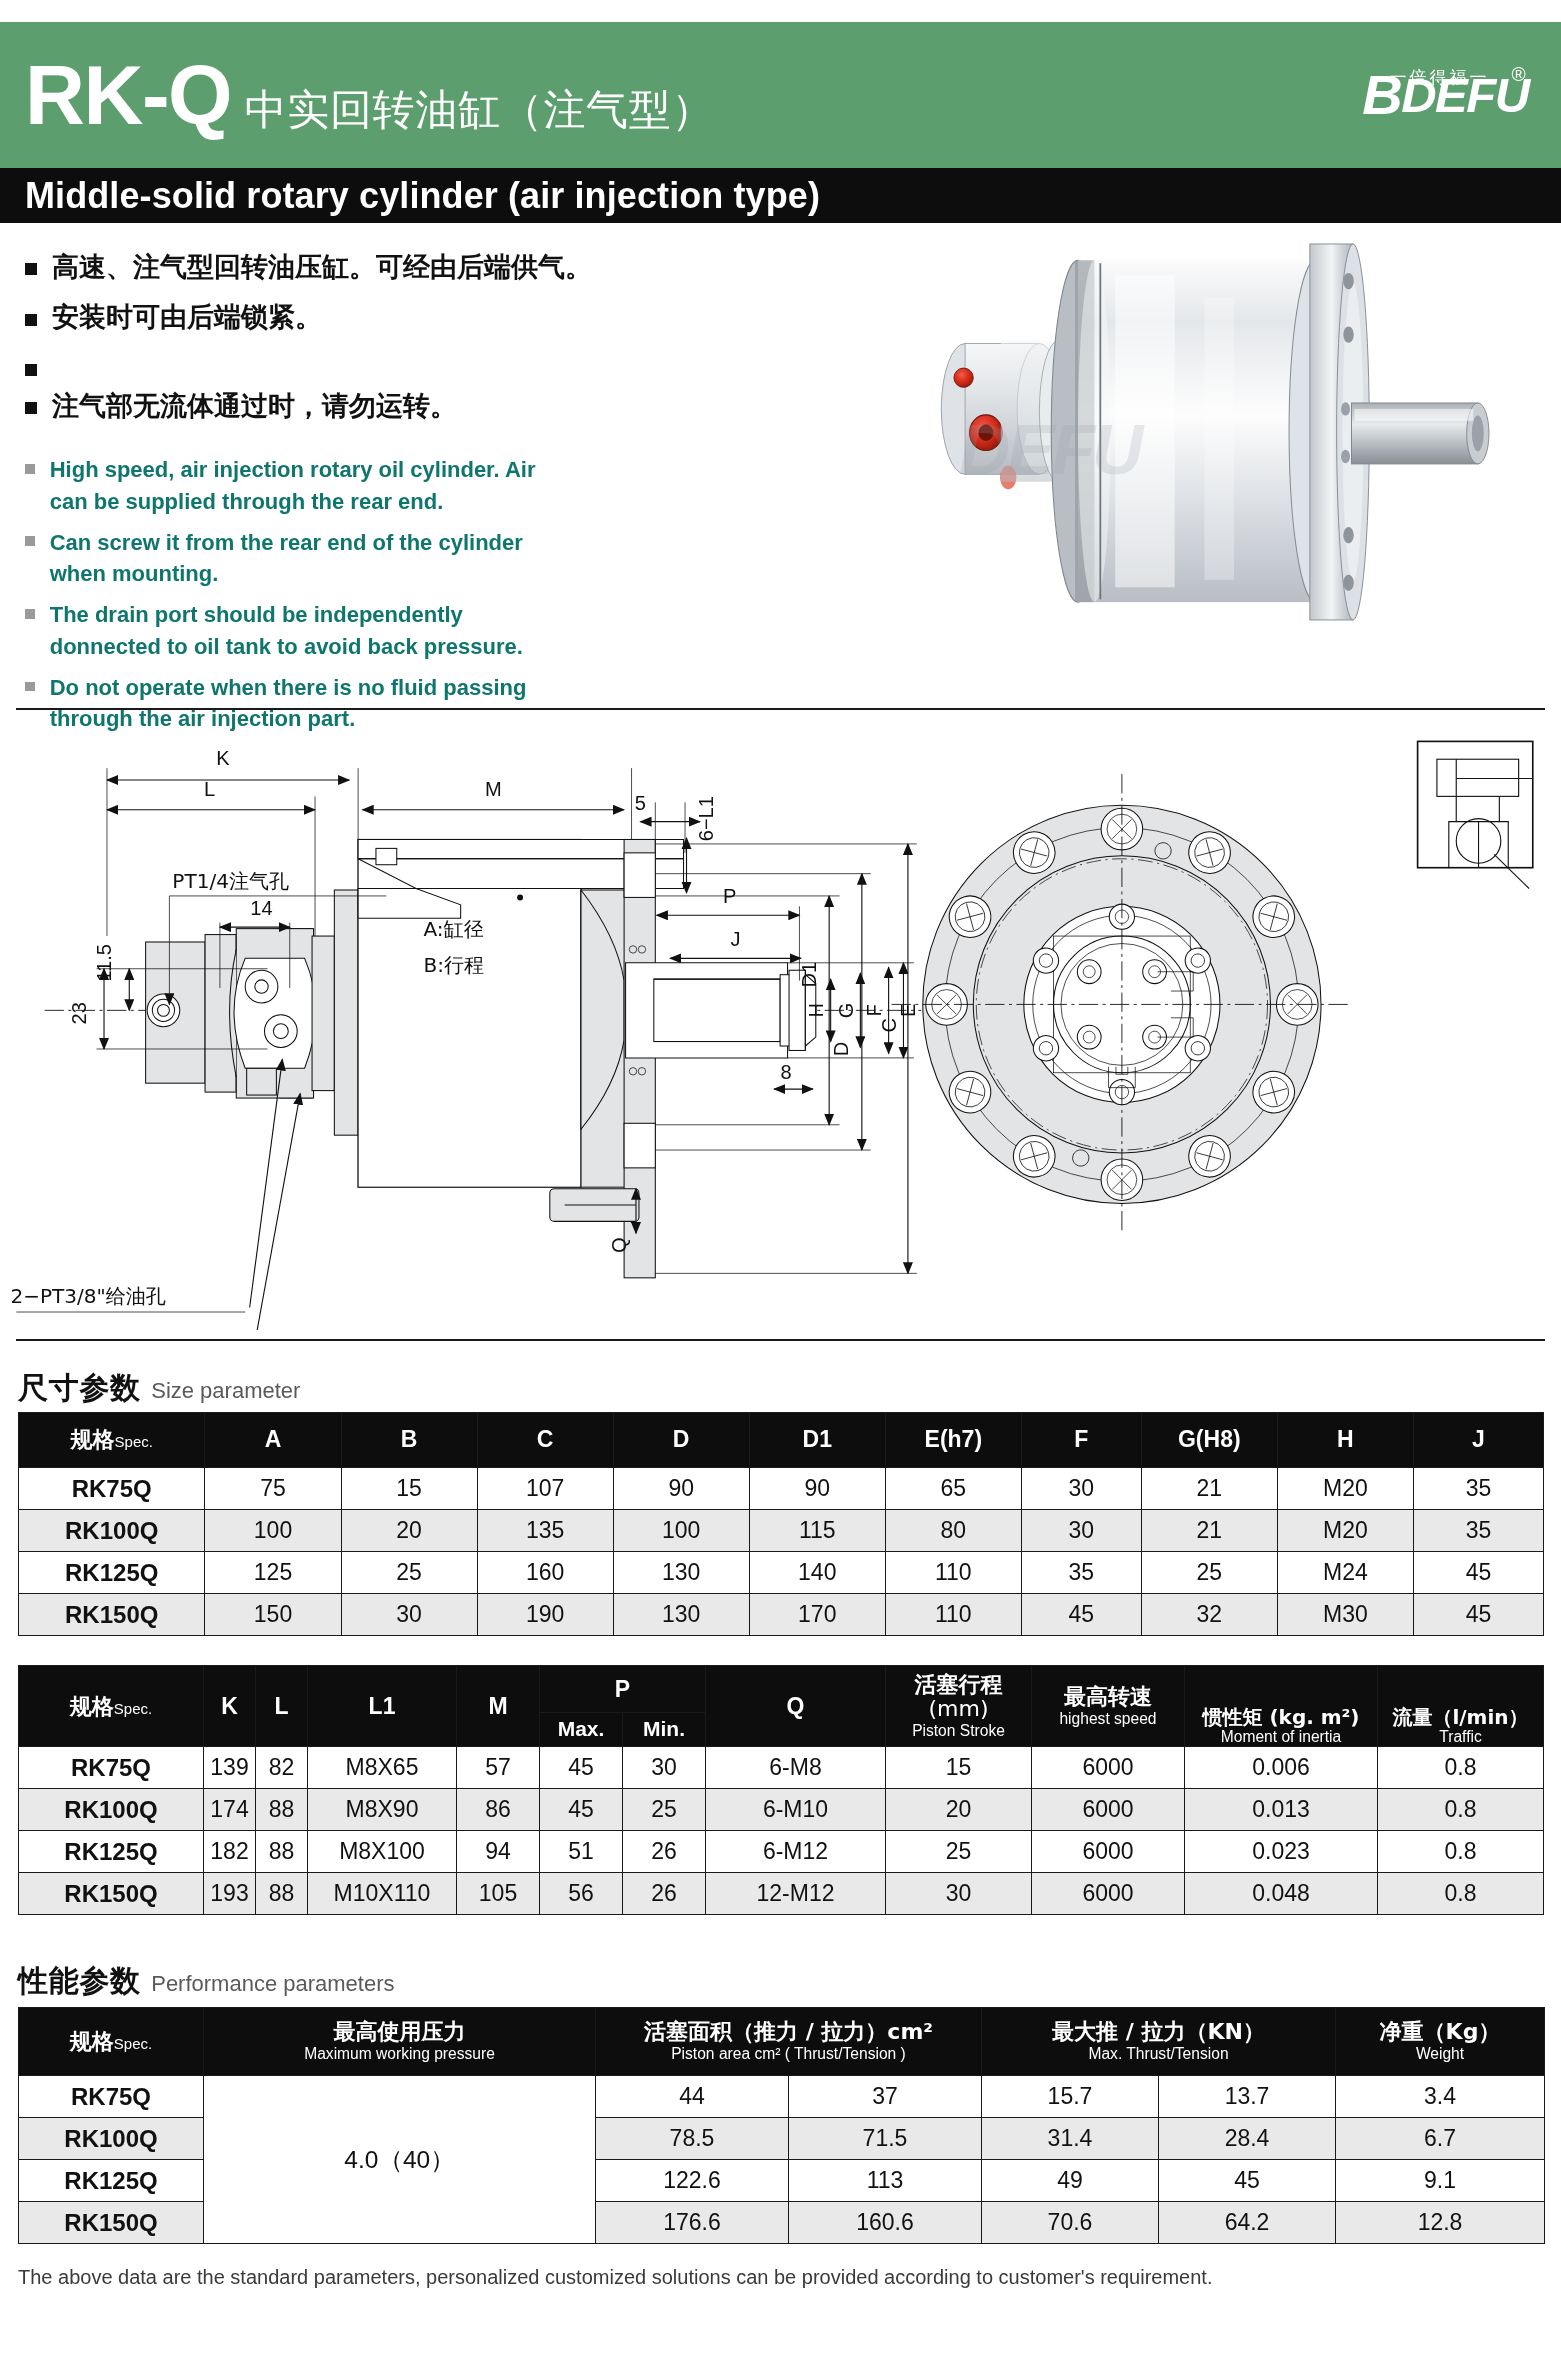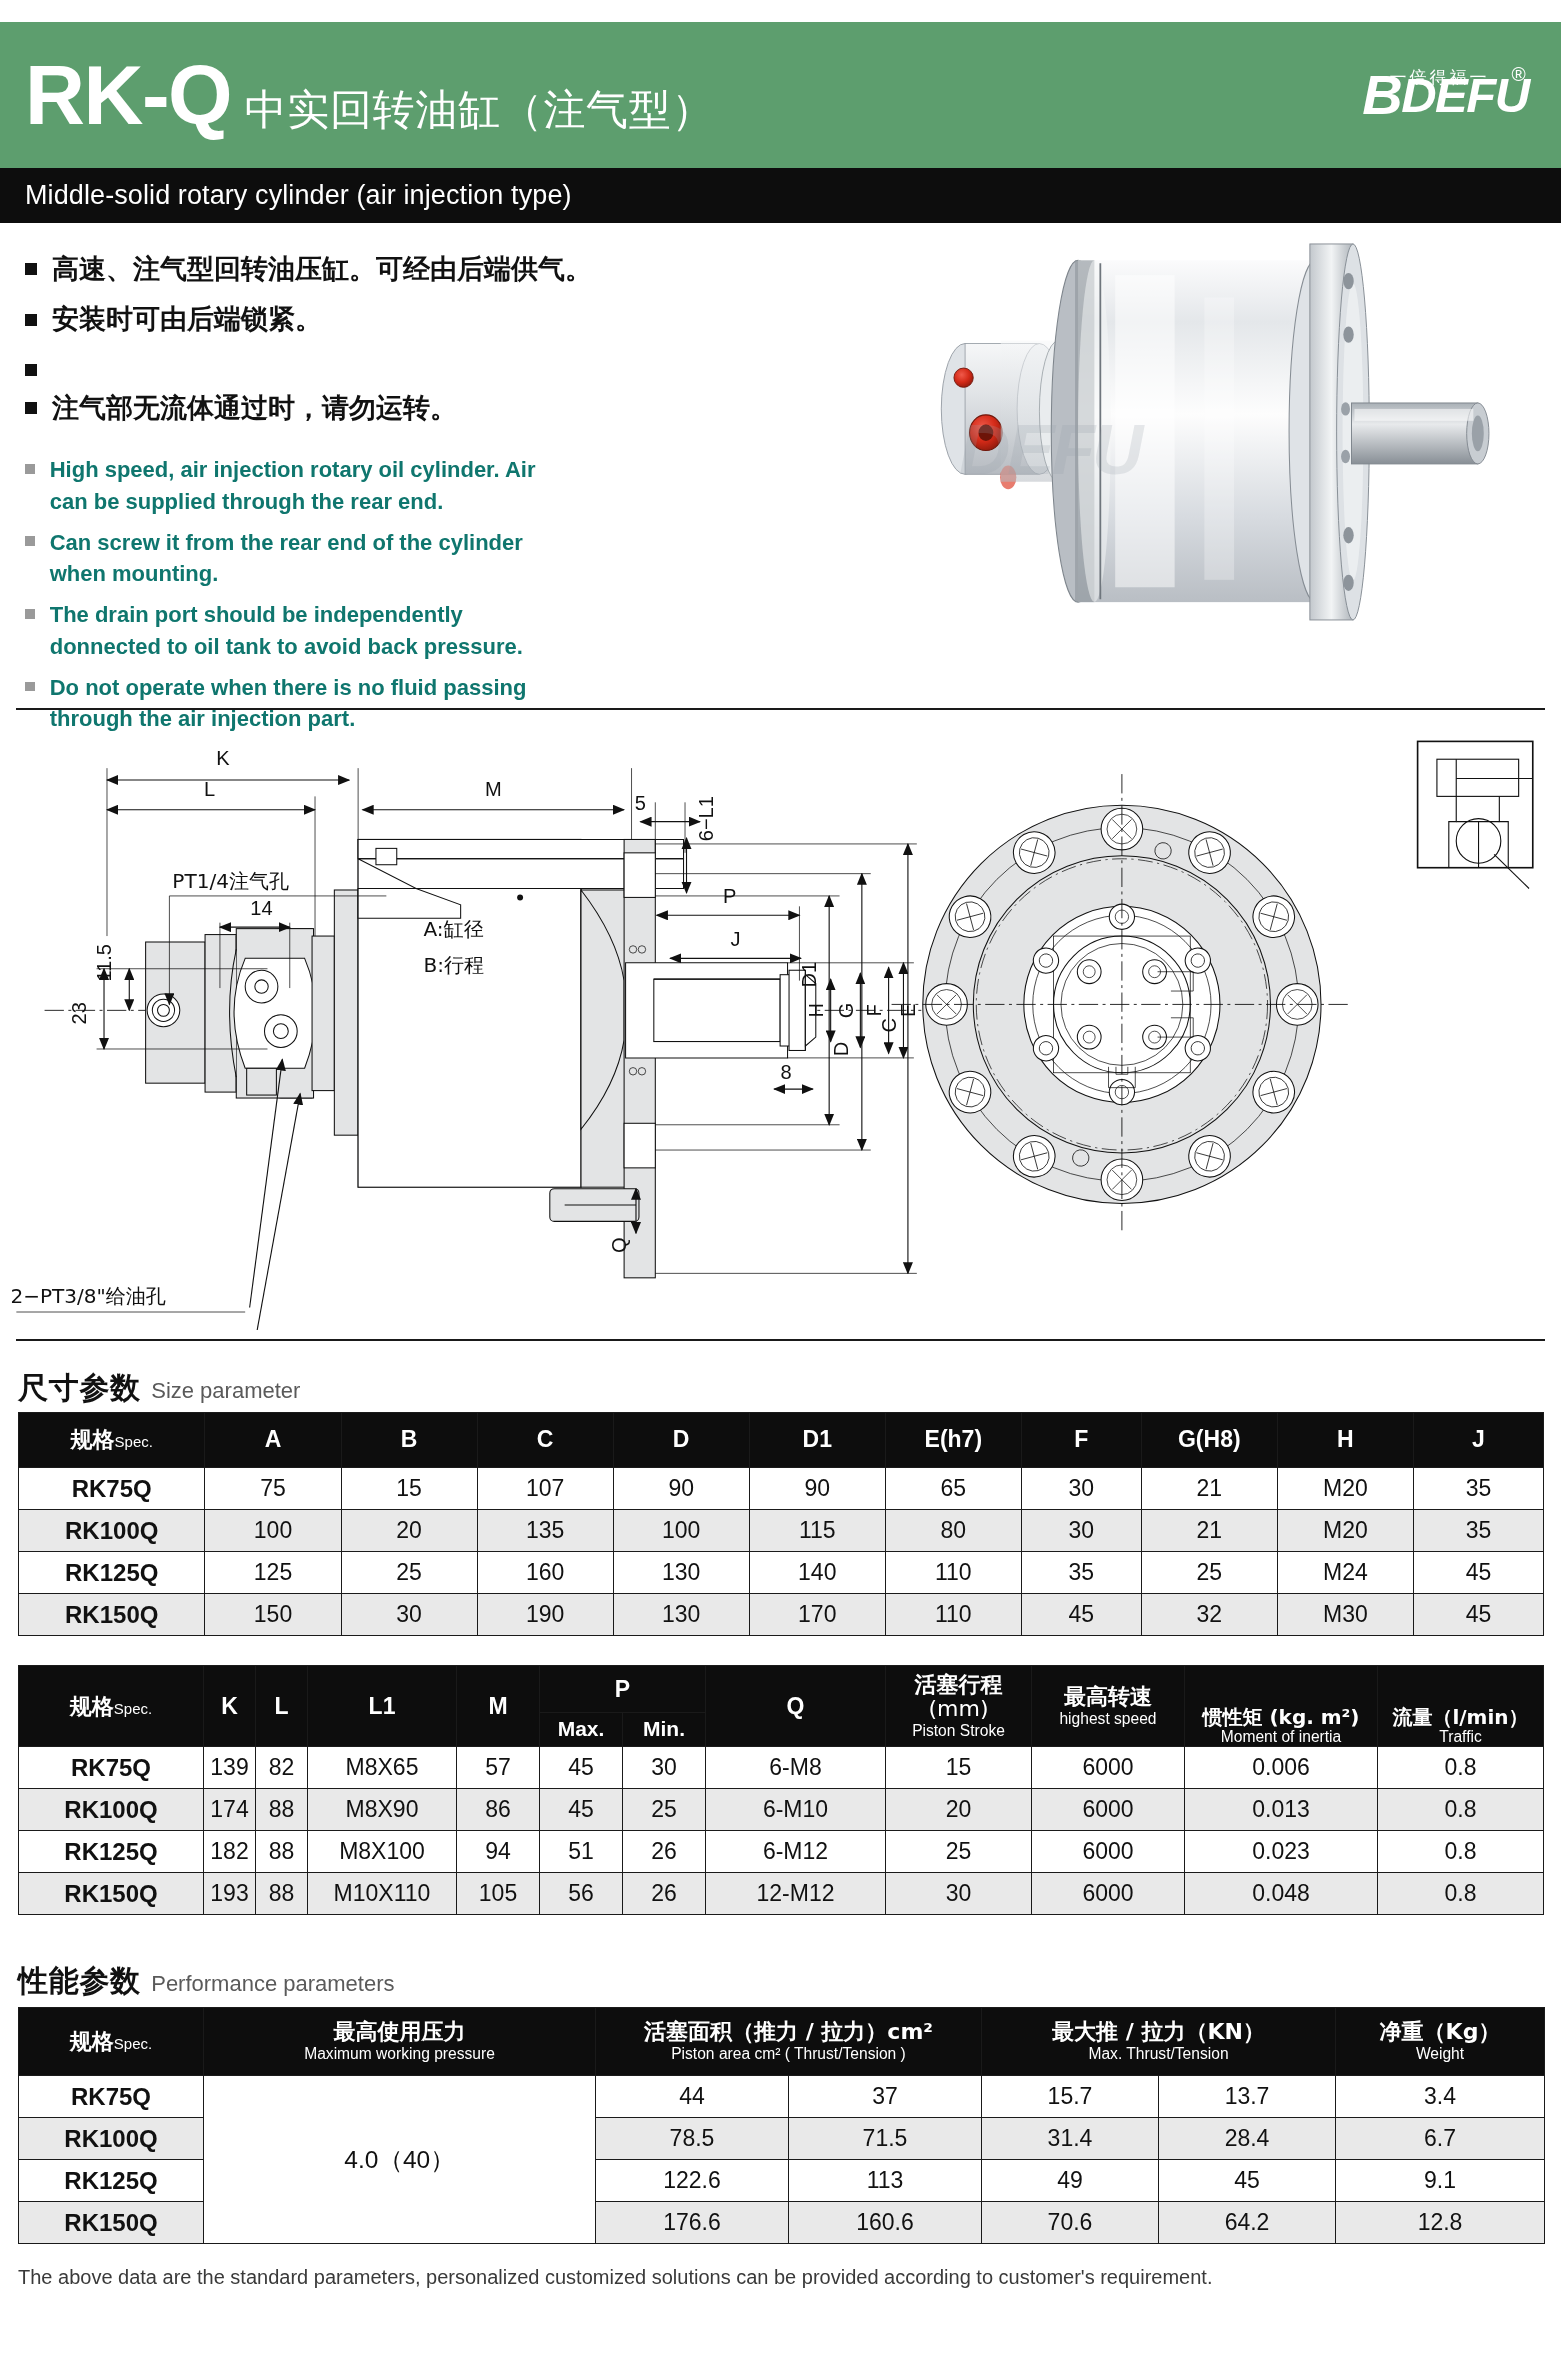--- a/index.html
+++ b/index.html
@@ -46,32 +46,32 @@
     font-size:17px; color:#fff; letter-spacing:3px;
     font-family:"DejaVu Sans","Liberation Sans",sans-serif; white-space:nowrap;
   }
   .logo-reg { position:absolute; right:3px; top:-3px; font-size:19.3px; color:#fff; }
 
   .subtitle-band {
     position:absolute; left:0; top:168px; width:1561px; height:55px;
     background:#0d0d0d; display:flex; align-items:center; padding-left:25px;
   }
   .subtitle-band span {
-    color:#ffffff; font-size:27px; font-weight:400; letter-spacing:0.1px;
+    color:#ffffff; font-size:36px; font-weight:700; letter-spacing:0.1px;
   }
 
   
   .features { position:absolute; left:25px; top:253px; width:788px; }
   .feat-cn { display:flex; align-items:flex-start; margin-bottom:16.4px; }
   .feat-cn .bullet {
     width:12px; height:12px; background:#111; margin-right:15px; margin-top:10.4px; flex:0 0 auto;
   }
   .feat-cn .txt {
     font-size:27px; color:#111; font-weight:600; line-height:1.25;
-    font-family:Liberation Serif, serif;
+    font-family:Liberation Mono, monospace;
   }
   .feat-en { display:flex; align-items:flex-start; margin-bottom:9.7px; }
   .feat-en .bullet {
     width:9.7px; height:9.7px; background:#9a9a9a; margin-right:15px; margin-top:9.7px; flex:0 0 auto;
   }
   .feat-en .txt {
     font-size:22px; color:#0f766e; font-weight:700; line-height:1.43; max-width:520px;
   }
 
   

